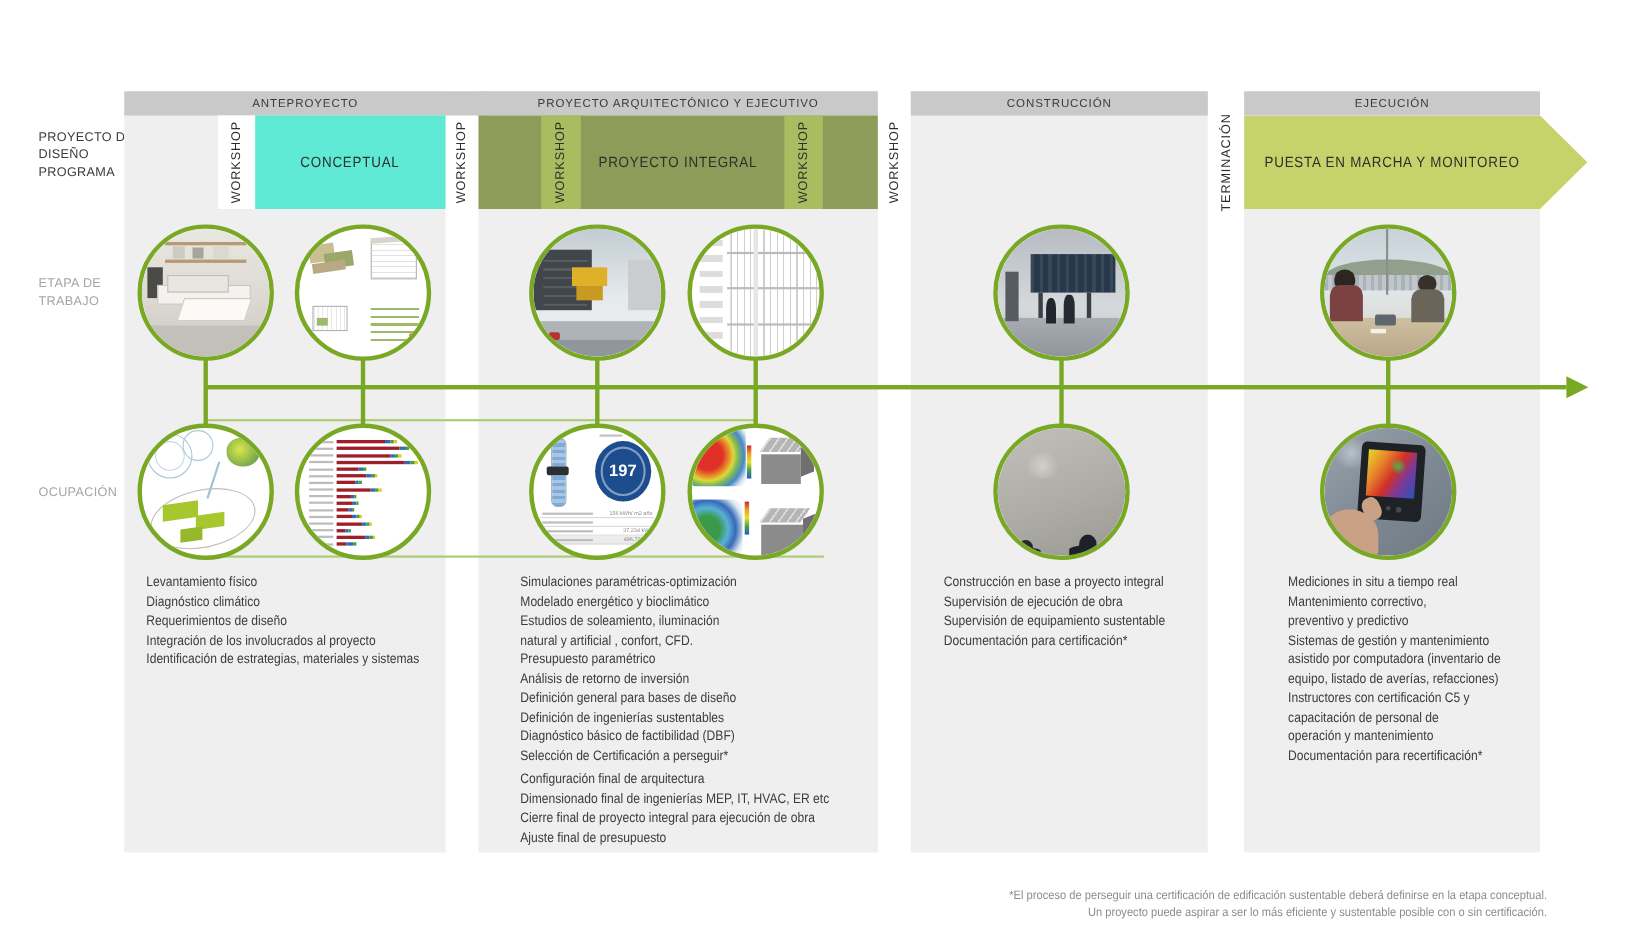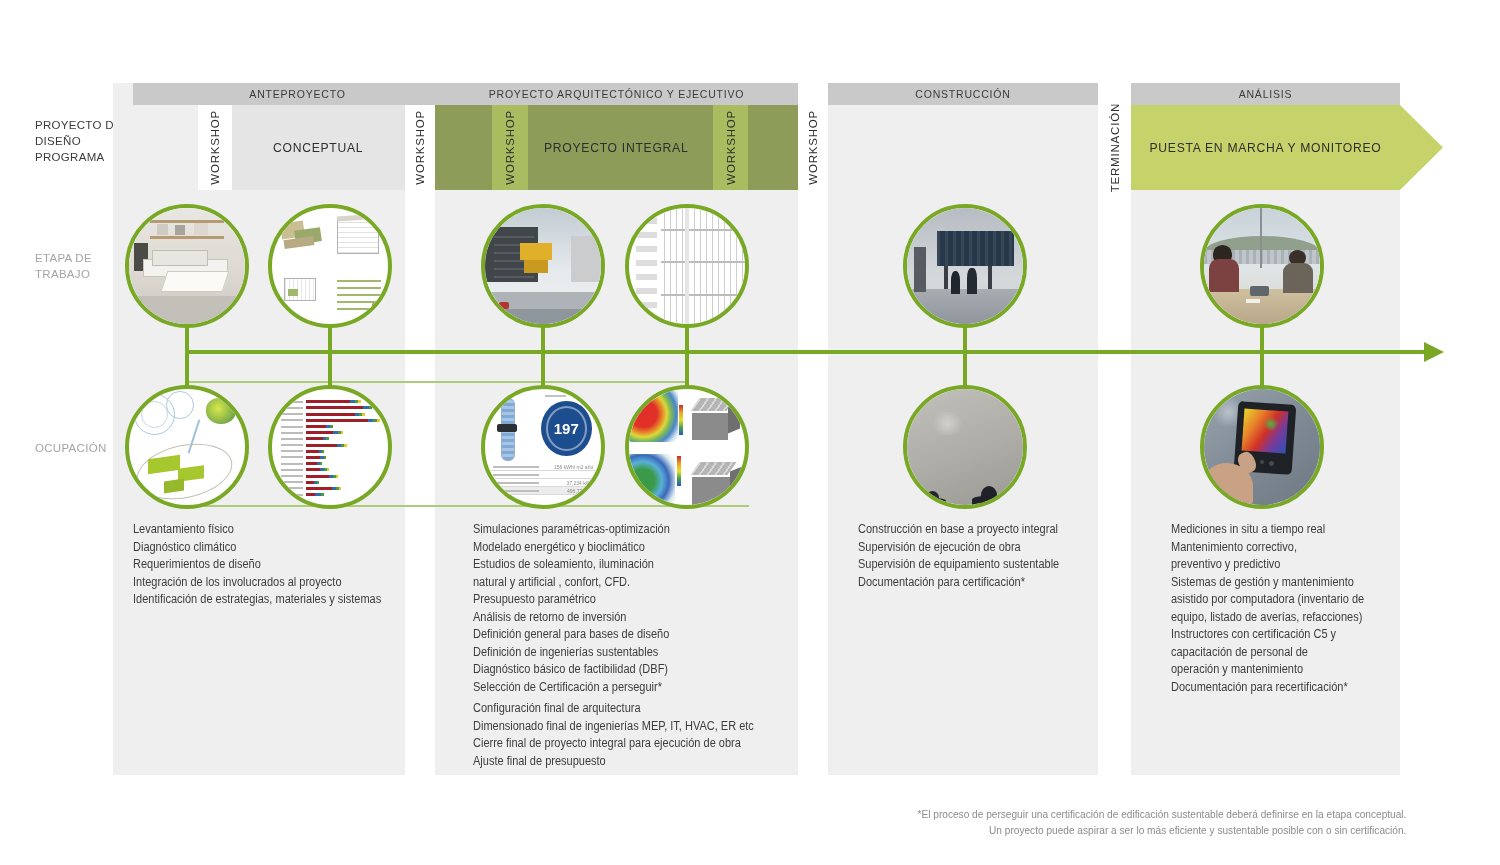--- a/index.html
+++ b/index.html
@@ -58,29 +58,29 @@
       <div>ETAPA DE</div>
       <div>TRABAJO</div>
     </div>
   <div class="sidelabel gray" style="left:35px;top:440px;">OCUPACIÓN</div>
 
   <div class="colbg" style="left:113px;width:292px;"></div>
   <div class="colbg" style="left:435px;width:363px;"></div>
   <div class="colbg" style="left:828px;width:270px;"></div>
   <div class="colbg" style="left:1131px;width:269px;"></div>
 
-  <div class="colheader" style="left:113px;width:329px;margin-left:20px;">ANTEPROYECTO</div>
+  <div class="colheader" style="left:113px;width:329px;">ANTEPROYECTO</div>
   <div class="colheader" style="left:435px;width:363px;">PROYECTO ARQUITECTÓNICO Y EJECUTIVO</div>
   <div class="colheader" style="left:828px;width:270px;">CONSTRUCCIÓN</div>
-  <div class="colheader" style="left:1131px;width:269px;">ANÁLISIS</div>
+  <div class="colheader" style="left:1131px;width:269px;">EJECUCIÓN</div>
 
   <div class="band" style="left:198px;width:34px;background:#ffffff;">
     <span class="vtext">WORKSHOP</span>
   </div>
-  <div class="band" style="left:232px;width:173px;background:#e5e5e5;">
+  <div class="band" style="left:232px;width:173px;background:#5eead4;">
     <span class="bandlabel">CONCEPTUAL</span>
   </div>
 
   <div class="gapv" style="left:405px;width:30px;">
     <span class="vtext">WORKSHOP</span>
   </div>
 
   <div class="band" style="left:435px;width:363px;background:#8d9c59;">
     <div class="abs" style="position:absolute;left:57px;top:0;width:36px;height:85px;background:#a9bd60;display:flex;align-items:center;justify-content:center;">
       <span class="vtext">WORKSHOP</span>

